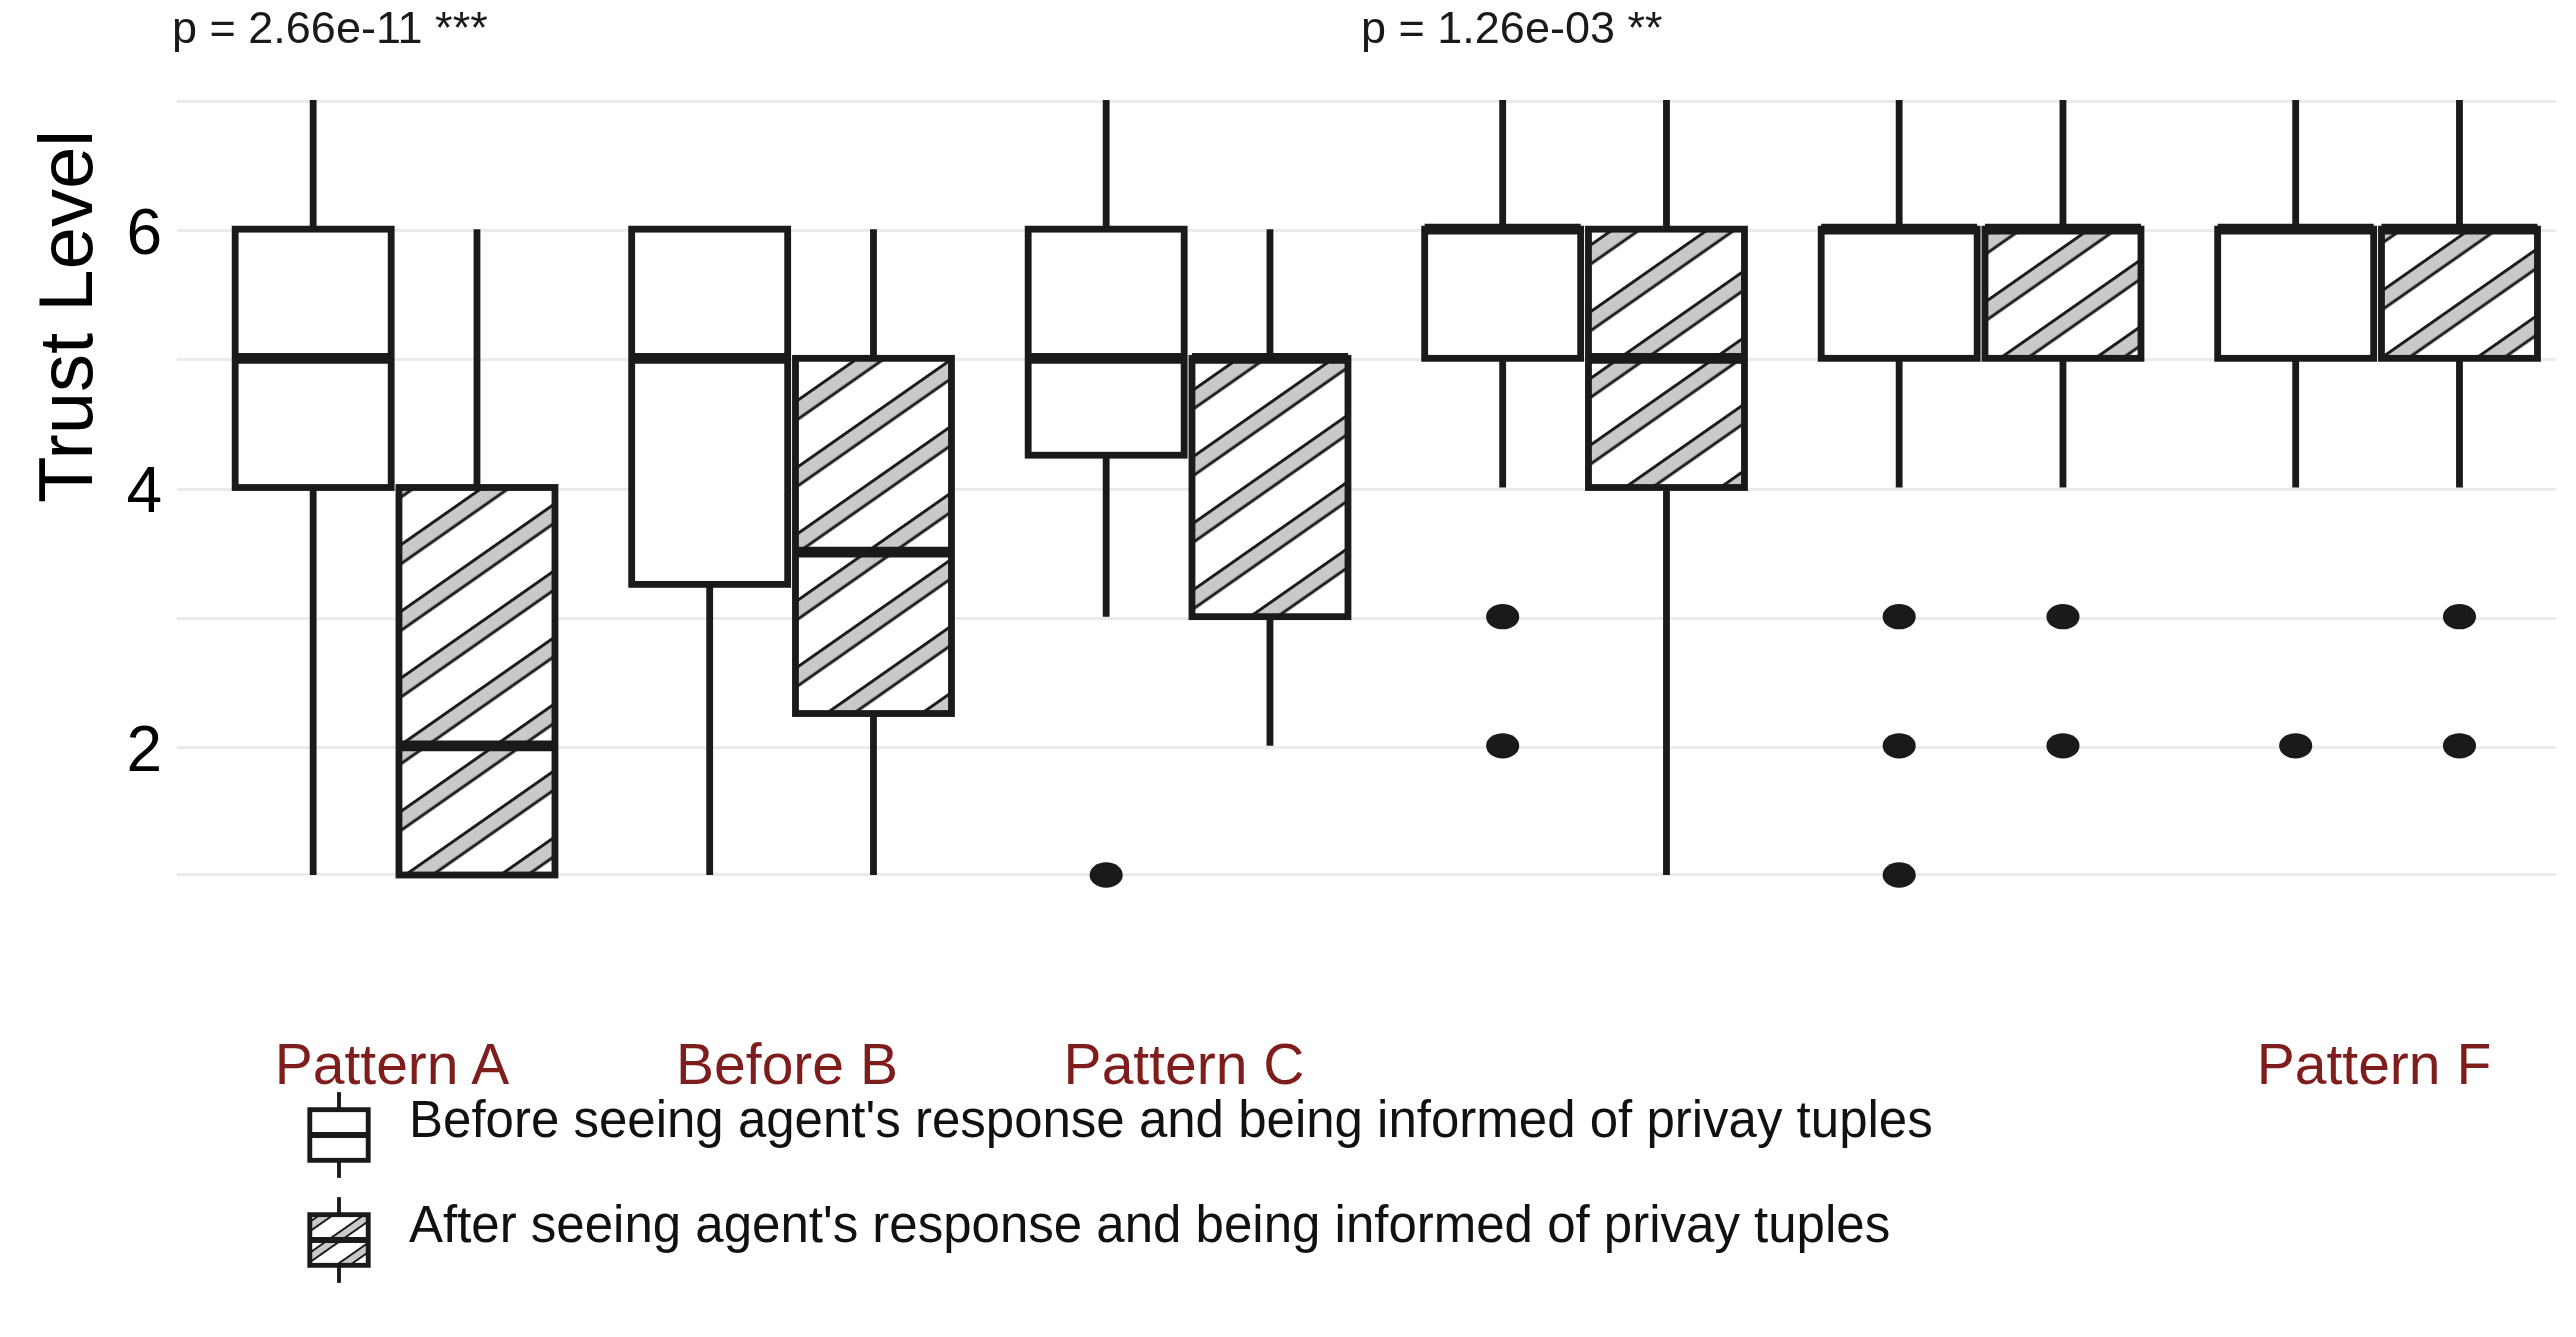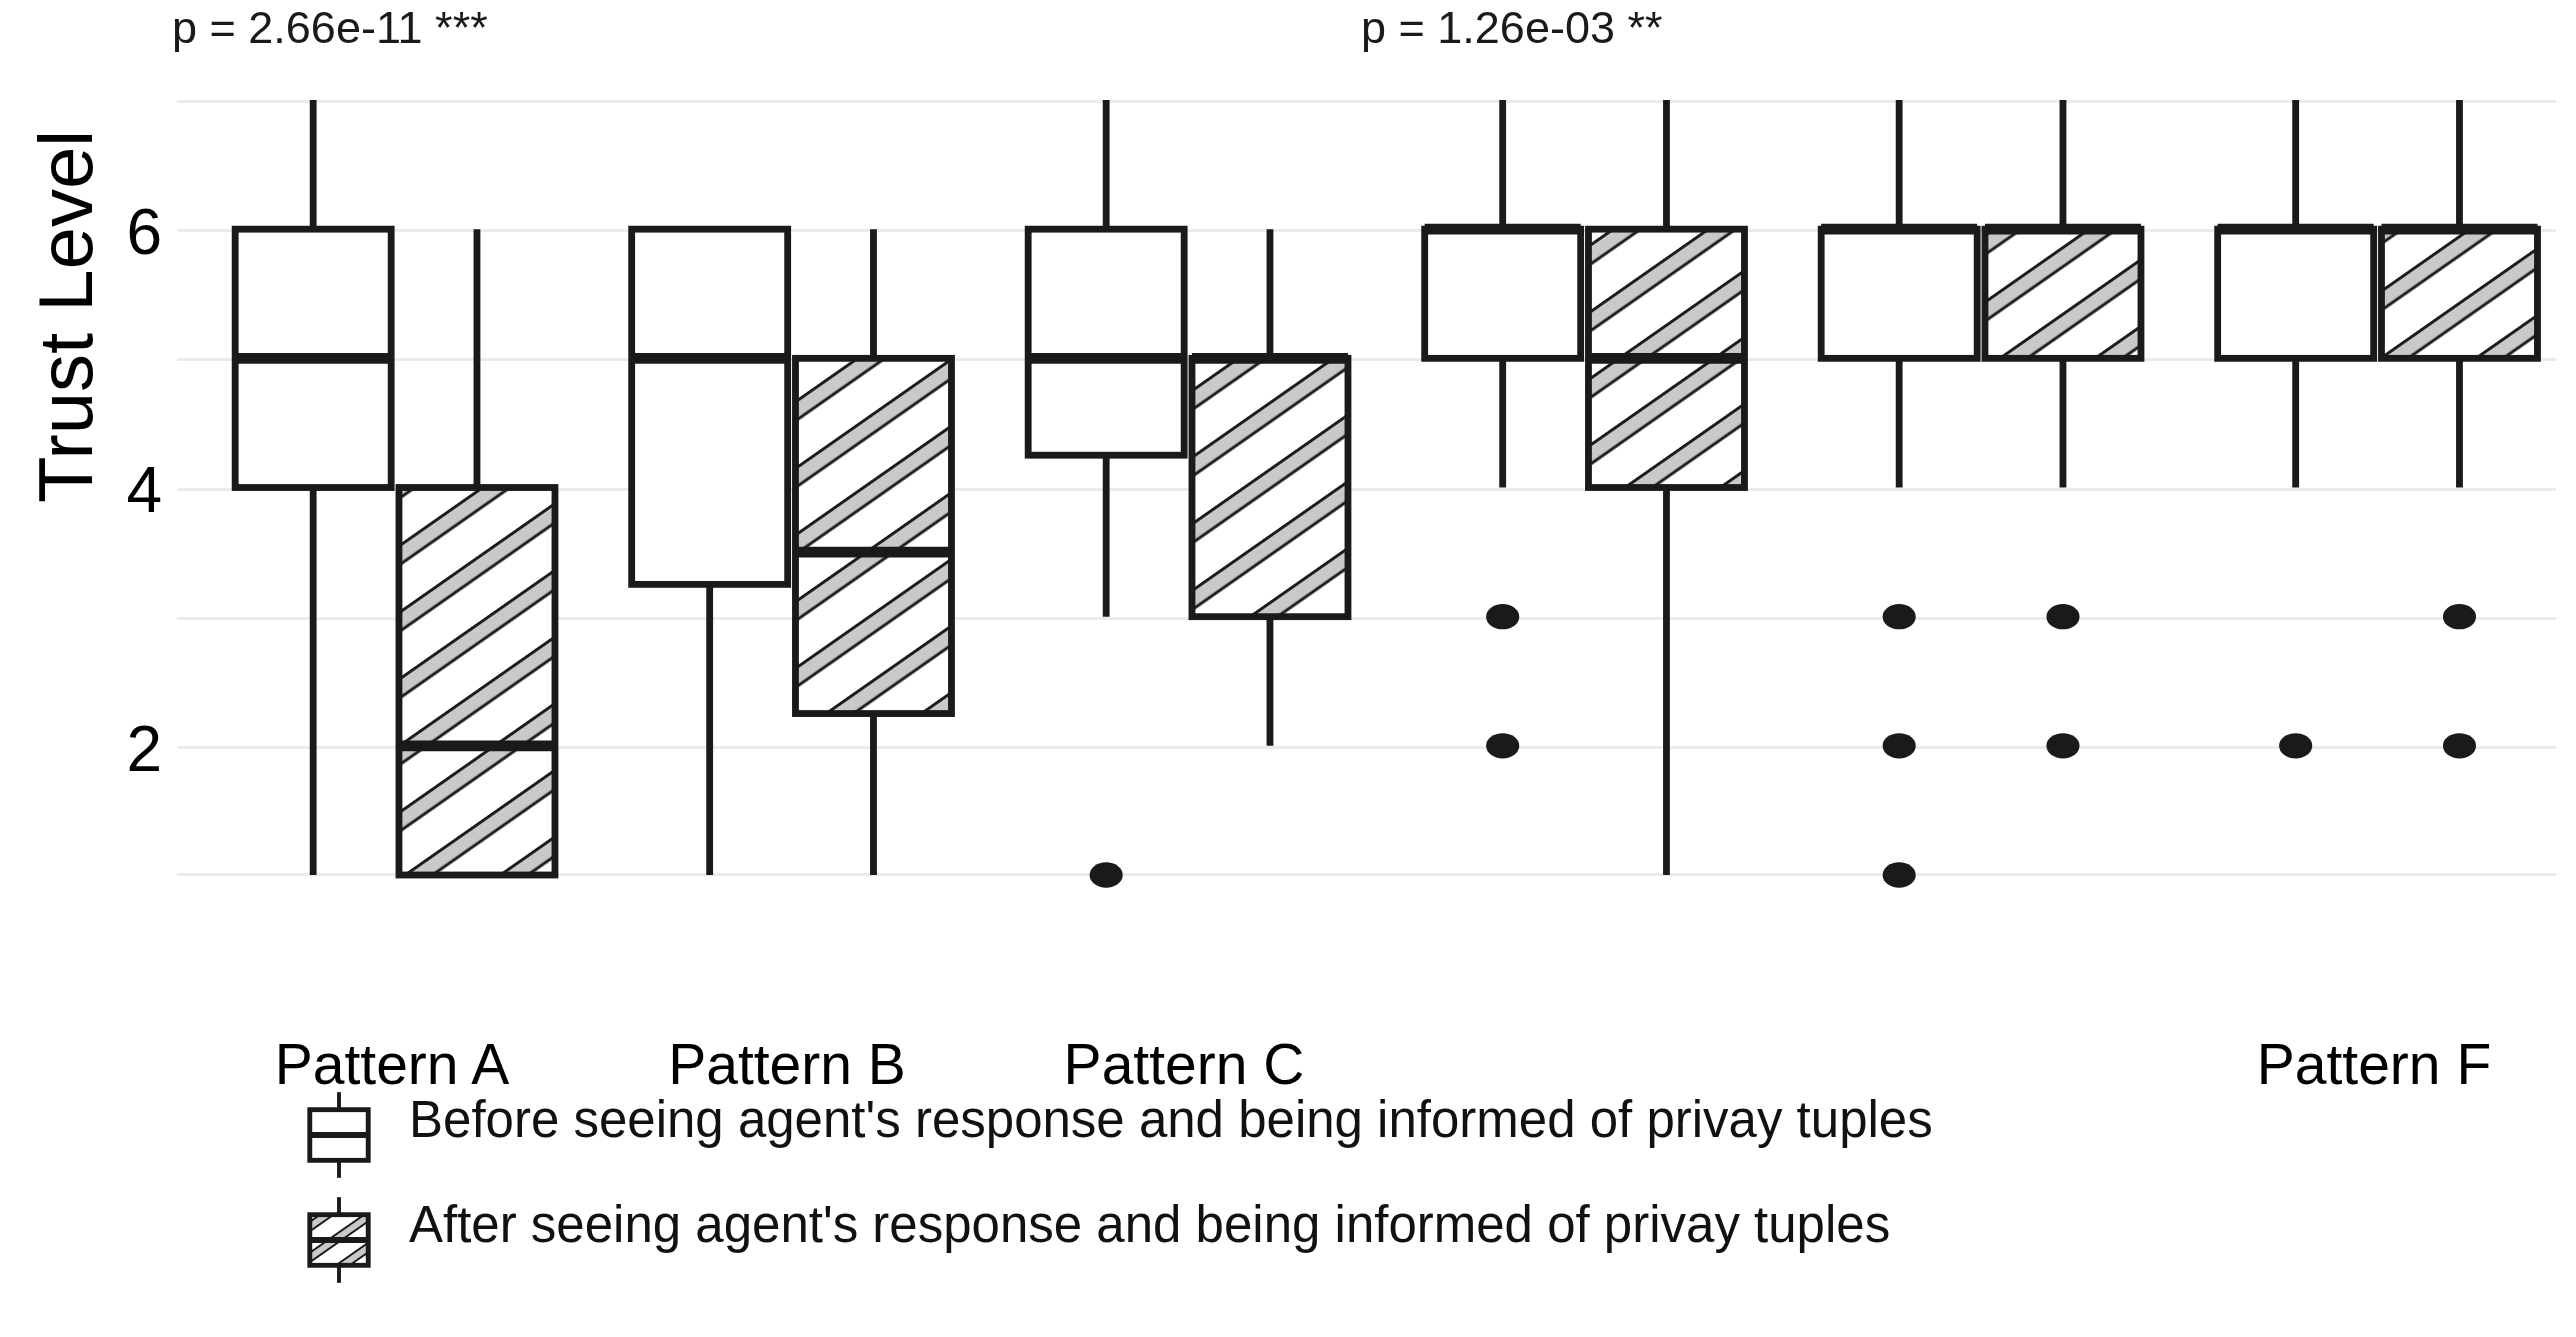--- a/index.html
+++ b/index.html
@@ -69,21 +69,21 @@
     left: 0;
     width: 100%;
     height: 2.9px;
     background: #ebebeb;
   }
 
   .xtick {
     position: absolute;
     top: 931px;
     font-size: 57px;
-    color: #000000;
+    color: #7f1d1d;
     text-align: center;
     white-space: nowrap;
     transform: translateX(-50%);
   }
 
   svg.boxlayer {
     position: absolute;
     left: 0; top: 0;
     width: 2379px;
     height: 775px;
@@ -229,21 +229,21 @@
             <line x1="2341" y1="265" x2="2341" y2="397.5" stroke="#1a1a1a" stroke-width="7"></line>
             <rect x="2261" y="132.5" width="160" height="132.5" fill="url(#hatch)" stroke="#1a1a1a" stroke-width="7"></rect>
             <line x1="2261" y1="132.5" x2="2421" y2="132.5" stroke="#1a1a1a" stroke-width="11"></line>
             <ellipse cx="2341" cy="530" rx="17" ry="13" fill="#1a1a1a"></ellipse>
             <ellipse cx="2341" cy="662.5" rx="17" ry="13" fill="#1a1a1a"></ellipse>
           </g>
         </g>
     </svg>
 
     <div class="xtick" style="left:215px">Pattern A</div>
-    <div class="xtick" style="left:610px">Pattern B</div>
+    <div class="xtick" style="left:610px">Before B</div>
     <div class="xtick" style="left:1007px">Pattern C</div>
     <div class="xtick" style="left:2197px">Pattern F</div>
   </div>
 
   <div id="legend">
     <div class="legend-row">
       <div class="legend-key">
         <svg width="74" height="90" viewBox="0 0 76 92">
           <line x1="38" y1="2" x2="38" y2="20" stroke="#1a1a1a" stroke-width="4"></line>
           <line x1="38" y1="72" x2="38" y2="90" stroke="#1a1a1a" stroke-width="4"></line>

